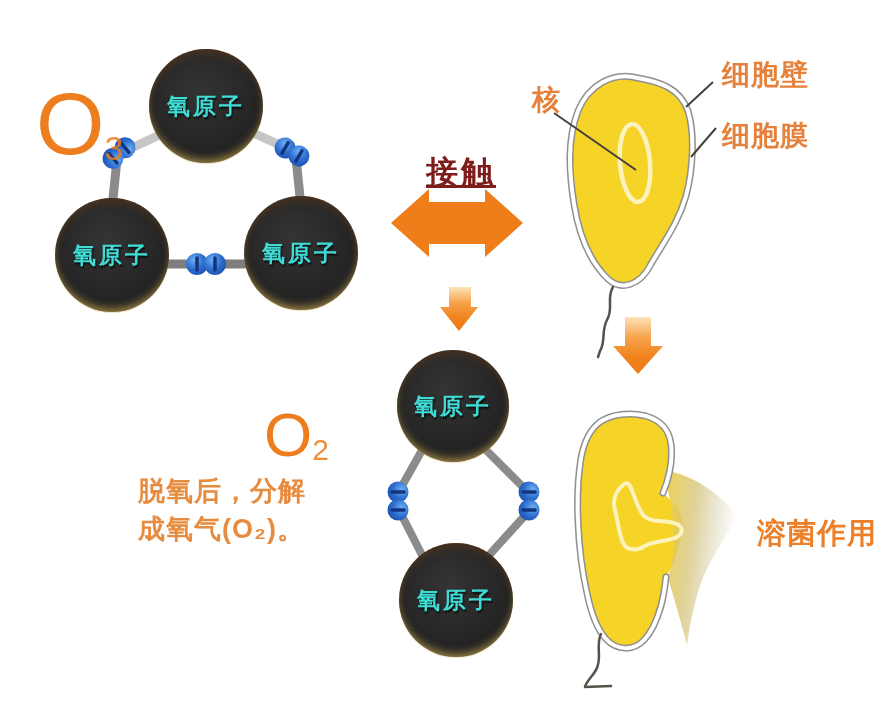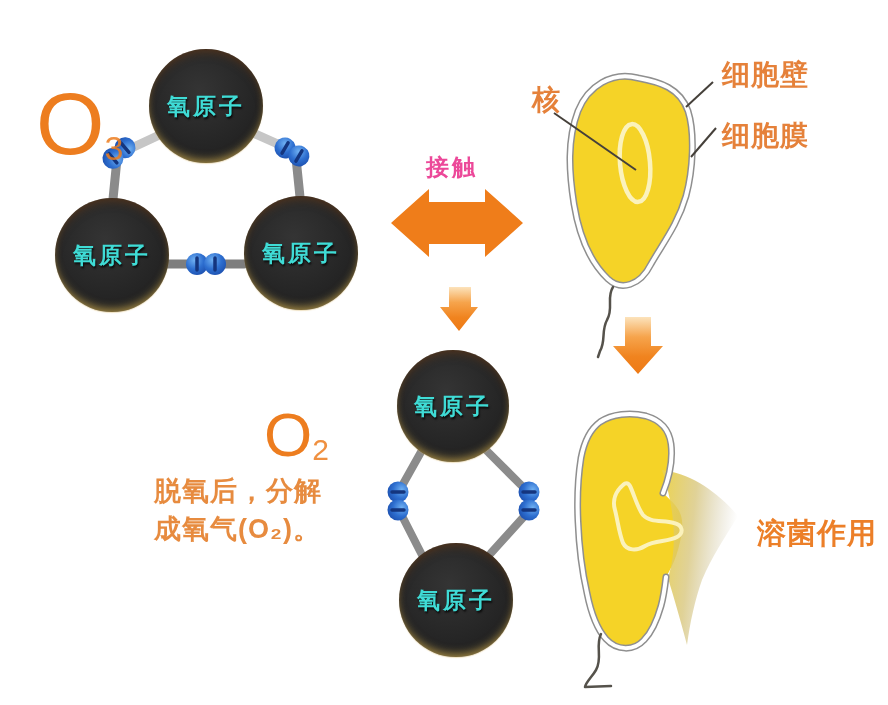--- a/index.html
+++ b/index.html
@@ -27,21 +27,21 @@
   .formula .main-sym{font-weight:400;}
   .formula .sub-sym{font-weight:400;opacity:.85;}
   #o3-formula .main-sym{font-size:88px;}
   #o3-formula .sub-sym{font-size:34px;vertical-align:-6px;}
   #o2-formula .main-sym{font-size:62px;}
   #o2-formula .sub-sym{font-size:30px;vertical-align:-4px;}
   .zh-label{
     position:absolute;color:#E5813A;font-weight:bold;font-size:28px;
     line-height:1.15;white-space:nowrap;letter-spacing:1px;
   }
-  #contact-label{font-size:23px;letter-spacing:3px;color:#ec4899;}
+  #contact-label{font-size:32px;letter-spacing:3px;color:#7f1d1d;text-decoration:underline;}
   #lysis-label{font-size:29px;color:#EC7F28;}
   #o2-caption{
     position:absolute;color:#E78B3F;font-weight:bold;font-size:27px;
     line-height:38px;letter-spacing:1px;white-space:nowrap;
   }
 </style>
 </head>
 <body>
 
 <div class="canvas">
@@ -177,20 +177,20 @@
   <div class="zh-label" id="contact-label" style="left:426px;top:154px;">接触</div>
 
   <div class="zh-label" style="left:532px;top:84px;">核</div>
   <div class="zh-label" style="left:722px;top:120px;">细胞膜</div>
   <div class="zh-label" style="left:722px;top:59px;">细胞壁</div>
 
   <div class="formula" id="o2-formula" style="left:264px;top:404px;">
     <span class="main-sym">O</span><span class="sub-sym">2</span>
   </div>
 
-  <div id="o2-caption" style="left:154px;top:472px;">
+  <div id="o2-caption" style="left:138px;top:472px;">
     <div>脱氧后，分解</div>
     <div>成氧气(O₂)。</div>
   </div>
 
   <div class="zh-label" id="lysis-label" style="left:757px;top:517px;">溶菌作用</div>
 
 </div>
 
 </body></html>

